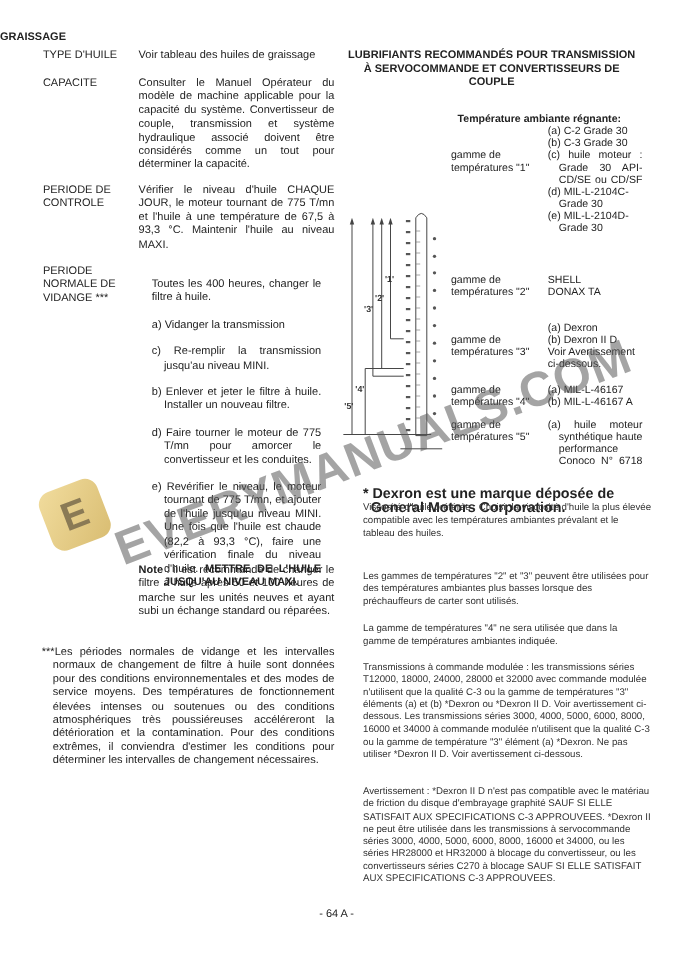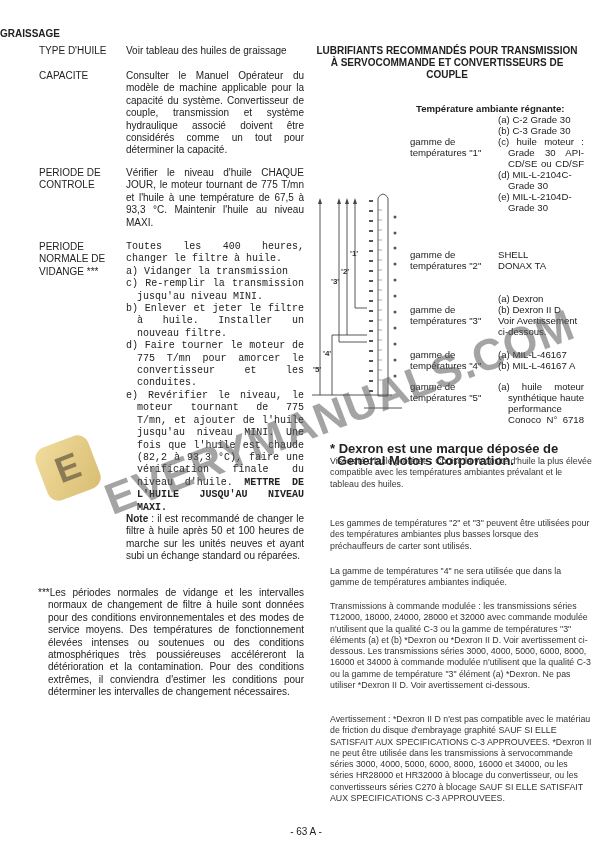--- a/index.html
+++ b/index.html
@@ -2,21 +2,21 @@
 <html><head>
 <meta charset="utf-8">
 <style>
   html, body { margin:0; padding:0; background:#fff; }
   body { width:612px; height:866px; position:relative; overflow:hidden;
          font-family:"Liberation Sans", sans-serif; color:#222; }
   .abs { position:absolute; }
   .title { left:0; width:612px; top:28px; text-align:left; font-weight:bold; font-size:10px; }
   .lbl { font-size:10px; line-height:12.4px; left:39px; width:82px; }
   .txt { font-size:10px; line-height:12.4px; left:126px; width:178px; text-align:justify; }
-  .txt p { margin:0;font-family:Liberation Mono, monospace; }
+  .txt p { margin:12px; }
   .item { padding-left:11px; text-indent:-11px; }
   .foot { font-size:10px; line-height:12.4px; left:38px; width:266px; text-align:justify; padding-left:10px; text-indent:-10px; box-sizing:border-box; }
   .rh { left:316px; width:262px; font-weight:bold; font-size:10px; line-height:12px; text-align:center; }
   .gam { left:410px; width:90px; font-size:9.6px; line-height:11px; }
   .oil { left:498px; width:86px; font-size:9.6px; line-height:11px; }
   .oil .it { padding-left:10px; text-indent:-10px; }
   .jt { text-align:justify; text-align-last:justify; }
   .para { left:330px; width:262px; font-size:8.8px; line-height:11.3px; color:#333; }
   .page { left:0; width:612px; top:826px; text-align:center; font-size:10px; }
   .wm { left:40px; top:330px; font-size:44px; font-weight:bold; color:rgba(90,90,90,0.55);
@@ -172,16 +172,16 @@
 </div>
 
 <div class="abs" style="left:330px;top:443px;width:262px;font-size:13px;line-height:12px;font-weight:bold;padding-left:7px;text-indent:-7px;box-sizing:border-box">* Dexron est une marque déposée de General Motors Corporation.</div>
 
 <div class="abs para" style="top:456px">Viscosité d'huile préférée : Choisir la viscosité d'huile la plus élevée compatible avec les températures ambiantes prévalant et le tableau des huiles.</div>
 <div class="abs para" style="top:518px">Les gammes de températures "2" et "3" peuvent être utilisées pour des températures ambiantes plus basses lorsque des préchauffeurs de carter sont utilisés.</div>
 <div class="abs para" style="top:566px">La gamme de températures "4" ne sera utilisée que dans la gamme de températures ambiantes indiquée.</div>
 <div class="abs para" style="top:601px">Transmissions à commande modulée : les transmissions séries T12000, 18000, 24000, 28000 et 32000 avec commande modulée n'utilisent que la qualité C-3 ou la gamme de températures "3" éléments (a) et (b) *Dexron ou *Dexron II D. Voir avertissement ci-dessous. Les transmissions séries 3000, 4000, 5000, 6000, 8000, 16000 et 34000 à commande modulée n'utilisent que la qualité C-3 ou la gamme de température "3" élément (a) *Dexron. Ne pas utiliser *Dexron II D. Voir avertissement ci-dessous.</div>
 <div class="abs para" style="top:714px">Avertissement : *Dexron II D n'est pas compatible avec le matériau de friction du disque d'embrayage graphité SAUF SI ELLE SATISFAIT AUX SPECIFICATIONS C-3 APPROUVEES. *Dexron II ne peut être utilisée dans les transmissions à servocommande séries 3000, 4000, 5000, 6000, 8000, 16000 et 34000, ou les séries HR28000 et HR32000 à blocage du convertisseur, ou les convertisseurs séries C270 à blocage SAUF SI ELLE SATISFAIT AUX SPECIFICATIONS C-3 APPROUVEES.</div>
 
-<div class="abs page">- 63 A -</div>
+<div class="abs page">- 64 A -</div>
 
 <div class="abs logo">E</div>
 <div class="abs wm" style="left:98px;top:478px">EVERYMANUALS.COM</div>
 
 </body></html>

